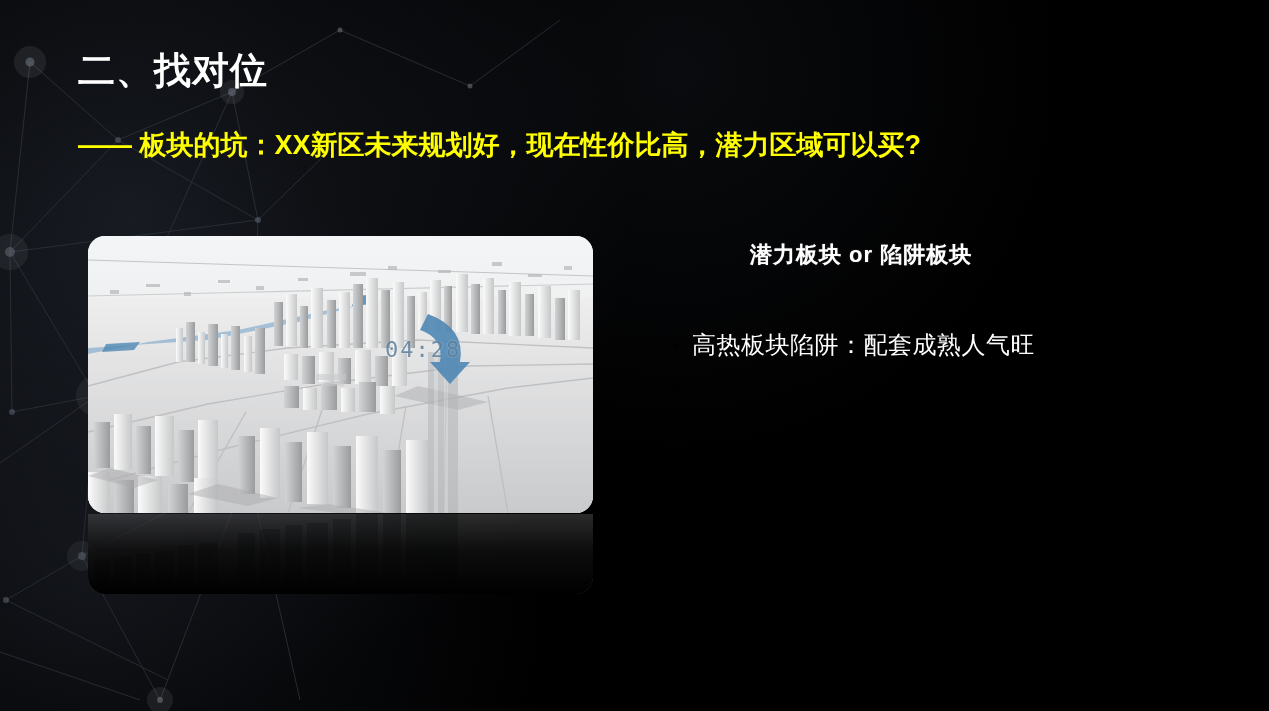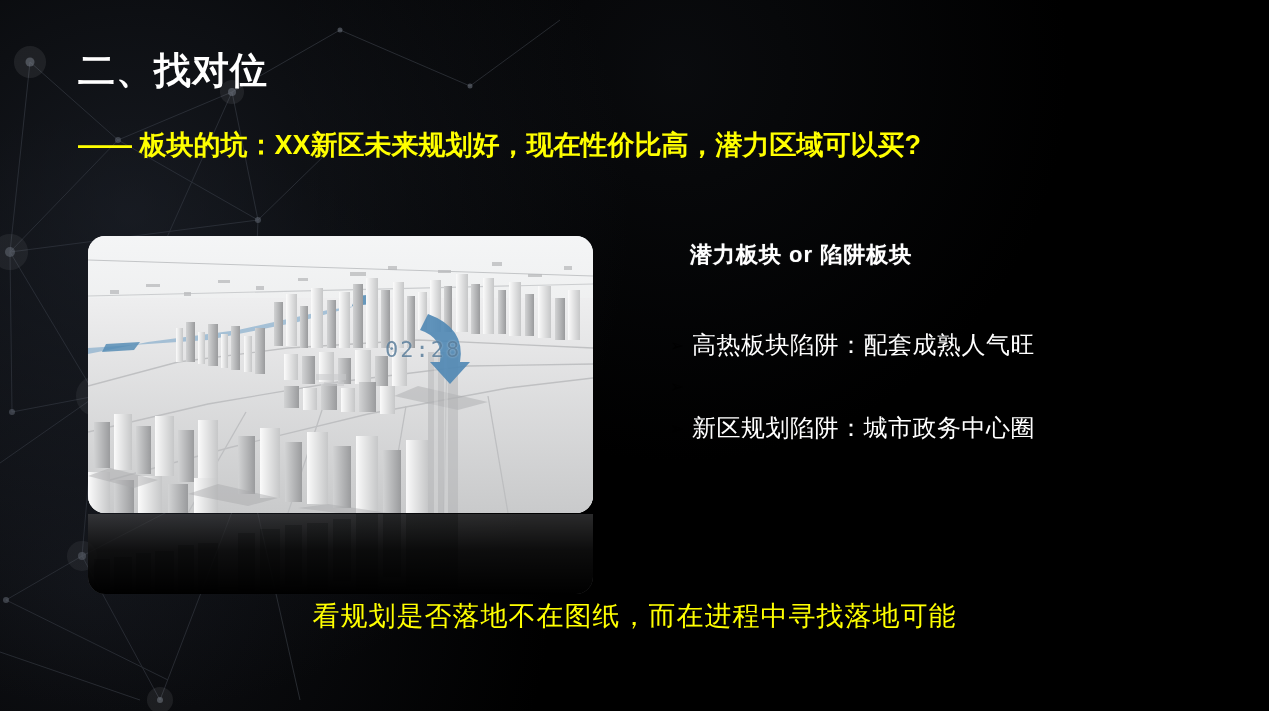--- a/index.html
+++ b/index.html
@@ -151,21 +151,21 @@
     position: absolute;
     left: 640px;
     top: 240px;
     width: 560px;
   }
   #right-heading {
     font-size: 22px;
     font-weight: bold;
     color: #ffffff;
     text-align: left;
-    margin-left: 50px;
+    margin-left: 110px;
     letter-spacing: 1px;
     white-space: nowrap;
     text-shadow: 0 0 1px rgba(255,255,255,0.6);
   }
   #bullet-list {
     margin-top: 62px;
     margin-left: 22px;
   }
   .bullet-row {
     display: flex;
@@ -412,21 +412,21 @@
         <rect x="356" y="116" width="4" height="161" fill="#cfd0d1"></rect>
       </g>
 
       <path d="M340 78 Q378 92 372 126 L382 126 L362 148 L342 126 L352 126 Q356 102 332 94 Z" fill="#4f87b4" opacity="0.9"></path>
 
       <g fill="#c8c9cb" opacity="0.55">
         <rect x="228" y="138" width="30" height="6"></rect>
         <rect x="236" y="146" width="20" height="4"></rect>
       </g>
     </svg>
-    <div id="video-timer" style="position:absolute;left:297px;top:101px;">02:28</div>
+    <div id="video-timer" style="position:absolute;left:297px;top:101px;">04:28</div>
   </div>
 
   <div id="video-reflection">
     <div class="refl-inner">
       <svg viewBox="0 0 505 277" preserveAspectRatio="none" width="505" height="277">
         <rect x="0" y="0" width="505" height="277" fill="#d7d8d9"></rect>
         <g fill="#8f9092" opacity="0.7">
           <rect x="6" y="186" width="16" height="46"></rect>
             <rect x="26" y="178" width="18" height="56"></rect>
           <rect x="48" y="190" width="15" height="48"></rect>
@@ -454,20 +454,18 @@
     <div id="bullet-list">
       <div class="bullet-row">
         <span class="bullet-marker">➢</span>
         <span class="bullet-text">高热板块陷阱：配套成熟人气旺</span>
       </div>
       <div class="bullet-row">
         <span class="bullet-marker">➢</span>
       </div>
       <div class="bullet-row">
         <span class="bullet-marker">➢</span>
-        <span class="bullet-text">新区规划陷阱：城市政务中心圈</span>
       </div>
     </div>
   </div>
 
-  <div id="caption">看规划是否落地不在图纸，而在进程中寻找落地可能</div>
 
 </div>
 
 </body></html>

